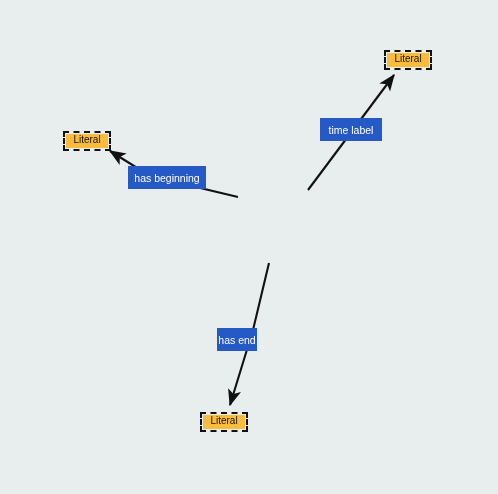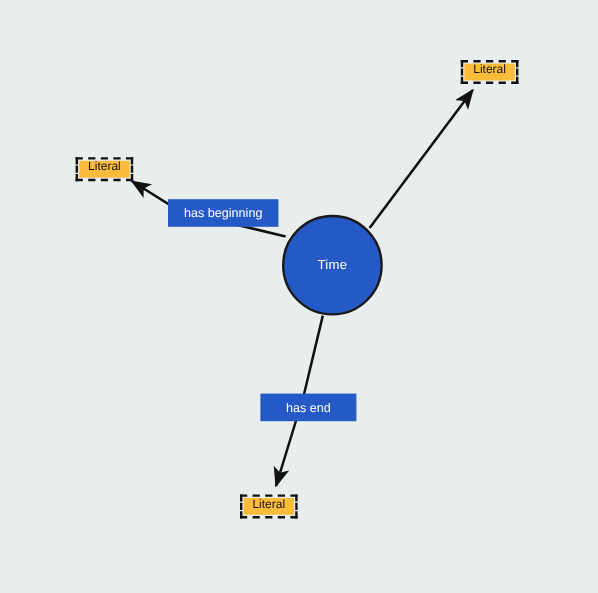--- a/index.html
+++ b/index.html
@@ -89,40 +89,38 @@
       </marker>
     </defs>
 
     <line x1="308" y1="190" x2="394" y2="75" stroke="#111111" stroke-width="2.1" marker-end="url(#arrowhead)"></line>
 
     <path d="M238,197 L150,176 L110,151" fill="none" stroke="#111111" stroke-width="2.1" marker-end="url(#arrowhead)"></path>
 
     <path d="M269,263 L253,330 L230,405" fill="none" stroke="#111111" stroke-width="2.1" marker-end="url(#arrowhead)"></path>
   </svg>
 
-  <div class="node-circle" style="left:235px; top:179px; width:84px; height:84px;">
-    <span class="node-circle-label">Time</span>
-  </div>
 
   <div class="literal-node" style="left:384px; top:50px; width:48px; height:20px;">
     <div class="literal-fill">
       <span class="literal-label">Literal</span>
     </div>
   </div>
 
   <div class="literal-node" style="left:63px; top:131px; width:48px; height:20px;">
     <div class="literal-fill">
       <span class="literal-label">Literal</span>
     </div>
   </div>
 
   <div class="literal-node" style="left:200px; top:412px; width:48px; height:20px;">
     <div class="literal-fill">
       <span class="literal-label">Literal</span>
     </div>
   </div>
 
+  <div class="edge-label" style="left:320px; top:118px; width:62px; height:23px;">time label</div>
 
-  <div class="edge-label" style="left:140px; top:166px; width:92px; height:23px;">has beginning</div>
+  <div class="edge-label" style="left:128px; top:166px; width:78px; height:23px;">has beginning</div>
 
-  <div class="edge-label" style="left:217px; top:328px; width:80px; height:23px;">has end</div>
+  <div class="edge-label" style="left:217px; top:328px; width:40px; height:23px;">has end</div>
 
 </div>
 
 </body></html>

